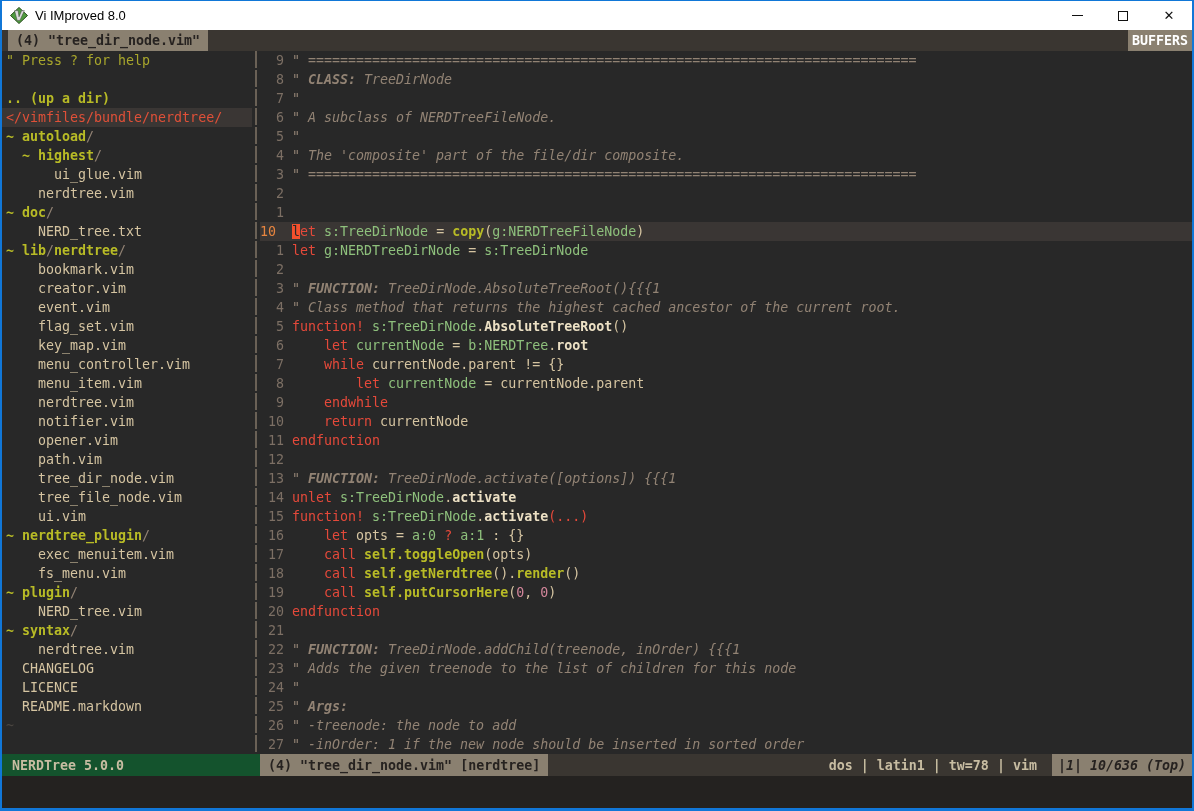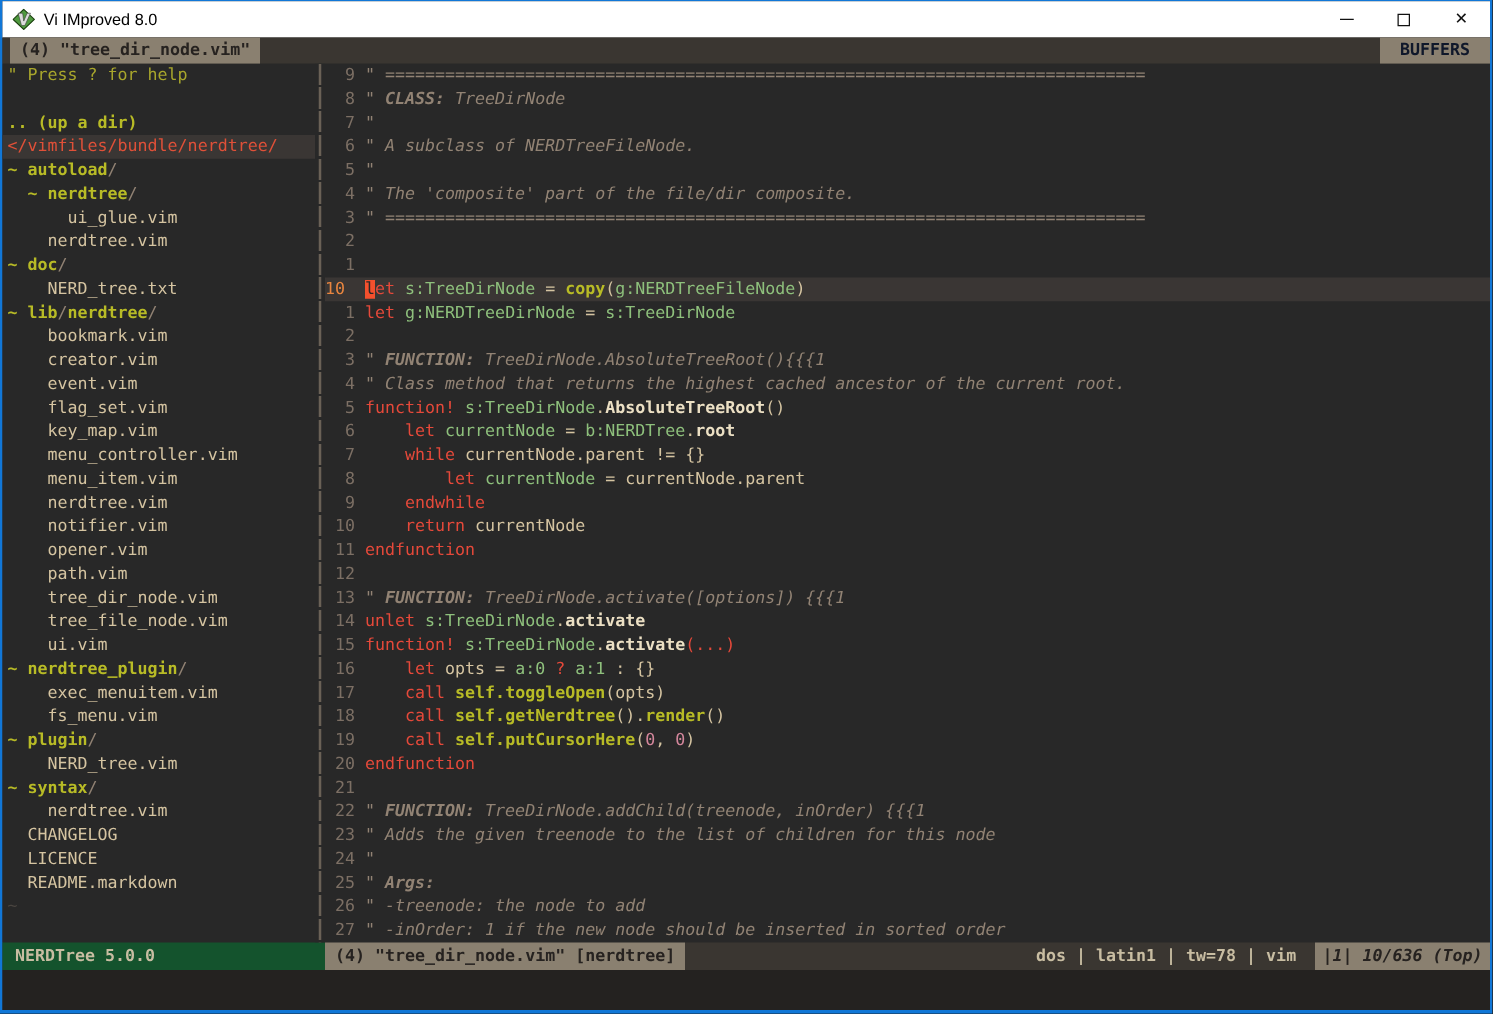--- a/index.html
+++ b/index.html
@@ -18,21 +18,21 @@
   .titlebar .spacer { flex:1; }
   .winbtn { width:46px; height:29px; display:flex; align-items:center; justify-content:center; color:#111; }
   .glyph-min { width:11px; border-top:1px solid #111; display:block; }
   .glyph-max { width:10px; height:10px; border:1px solid #111; display:block; }
   .glyph-close { font-size:13px; line-height:13px; font-family:"DejaVu Sans", sans-serif; }
   
   .tabline { height:21px; background:#3a3631; display:flex; align-items:stretch; flex:0 0 auto;
              font-size:13.3px; font-weight:bold; }
   .tab-active { background:#8a8070; color:#262220; padding:0 8px; margin-left:6px; display:flex; align-items:center; white-space:pre; }
   .tabline .spacer { flex:1; }
-  .tab-buffers { background:#8a8070; color:#0f172a; padding:0 16px; display:flex; align-items:center; }
+  .tab-buffers { background:#8a8070; color:#ffffff; padding:0 4px; display:flex; align-items:center; }
   
   .content { flex:0 0 auto; height:703px; display:flex; overflow:hidden; background:#282828; }
   .row { height:19px; line-height:19px; white-space:pre; font-size:13.3px; color:#d5c4a1; }
   .tree { width:250px; overflow:hidden; }
   .tree .row { padding-left:4px; }
   .vsep { width:8px; position:relative; background:#282828; }
   .vsep::before { content:""; position:absolute; left:3px; top:0; bottom:0; width:2px;
     background:repeating-linear-gradient(to bottom, #6a6156 0 17px, #282828 17px 19px); }
   .editor { flex:1; overflow:hidden; }
   .curline { background:#3a3634; }
@@ -95,21 +95,21 @@
     <span class="tab-buffers">BUFFERS</span>
   </div>
 
   <div class="content">
     <div class="tree" id="tree">
         <div class="row"><span class="tk-h">" Press ? for help</span></div>
         <div class="row"></div>
         <div class="row"><span class="tk-up">.. (up a dir)</span></div>
         <div class="row curline"><span class="tk-root">&lt;/vimfiles/bundle/nerdtree/</span></div>
         <div class="row"><span class="tk-dir">~ autoload</span><span class="tk-sl">/</span></div>
-        <div class="row"><span class="tk-dir">  ~ nerdtree</span><span class="tk-sl">/</span></div>
+        <div class="row"><span class="tk-dir">  ~ highest</span><span class="tk-sl">/</span></div>
         <div class="row"><span class="tk-file">      ui_glue.vim</span></div>
         <div class="row"><span class="tk-file">    nerdtree.vim</span></div>
         <div class="row"><span class="tk-dir">~ doc</span><span class="tk-sl">/</span></div>
         <div class="row"><span class="tk-file">    NERD_tree.txt</span></div>
         <div class="row"><span class="tk-dir">~ lib</span><span class="tk-sl">/</span><span class="tk-dir">nerdtree</span><span class="tk-sl">/</span></div>
         <div class="row"><span class="tk-file">    bookmark.vim</span></div>
         <div class="row"><span class="tk-file">    creator.vim</span></div>
         <div class="row"><span class="tk-file">    event.vim</span></div>
         <div class="row"><span class="tk-file">    flag_set.vim</span></div>
         <div class="row"><span class="tk-file">    key_map.vim</span></div>

